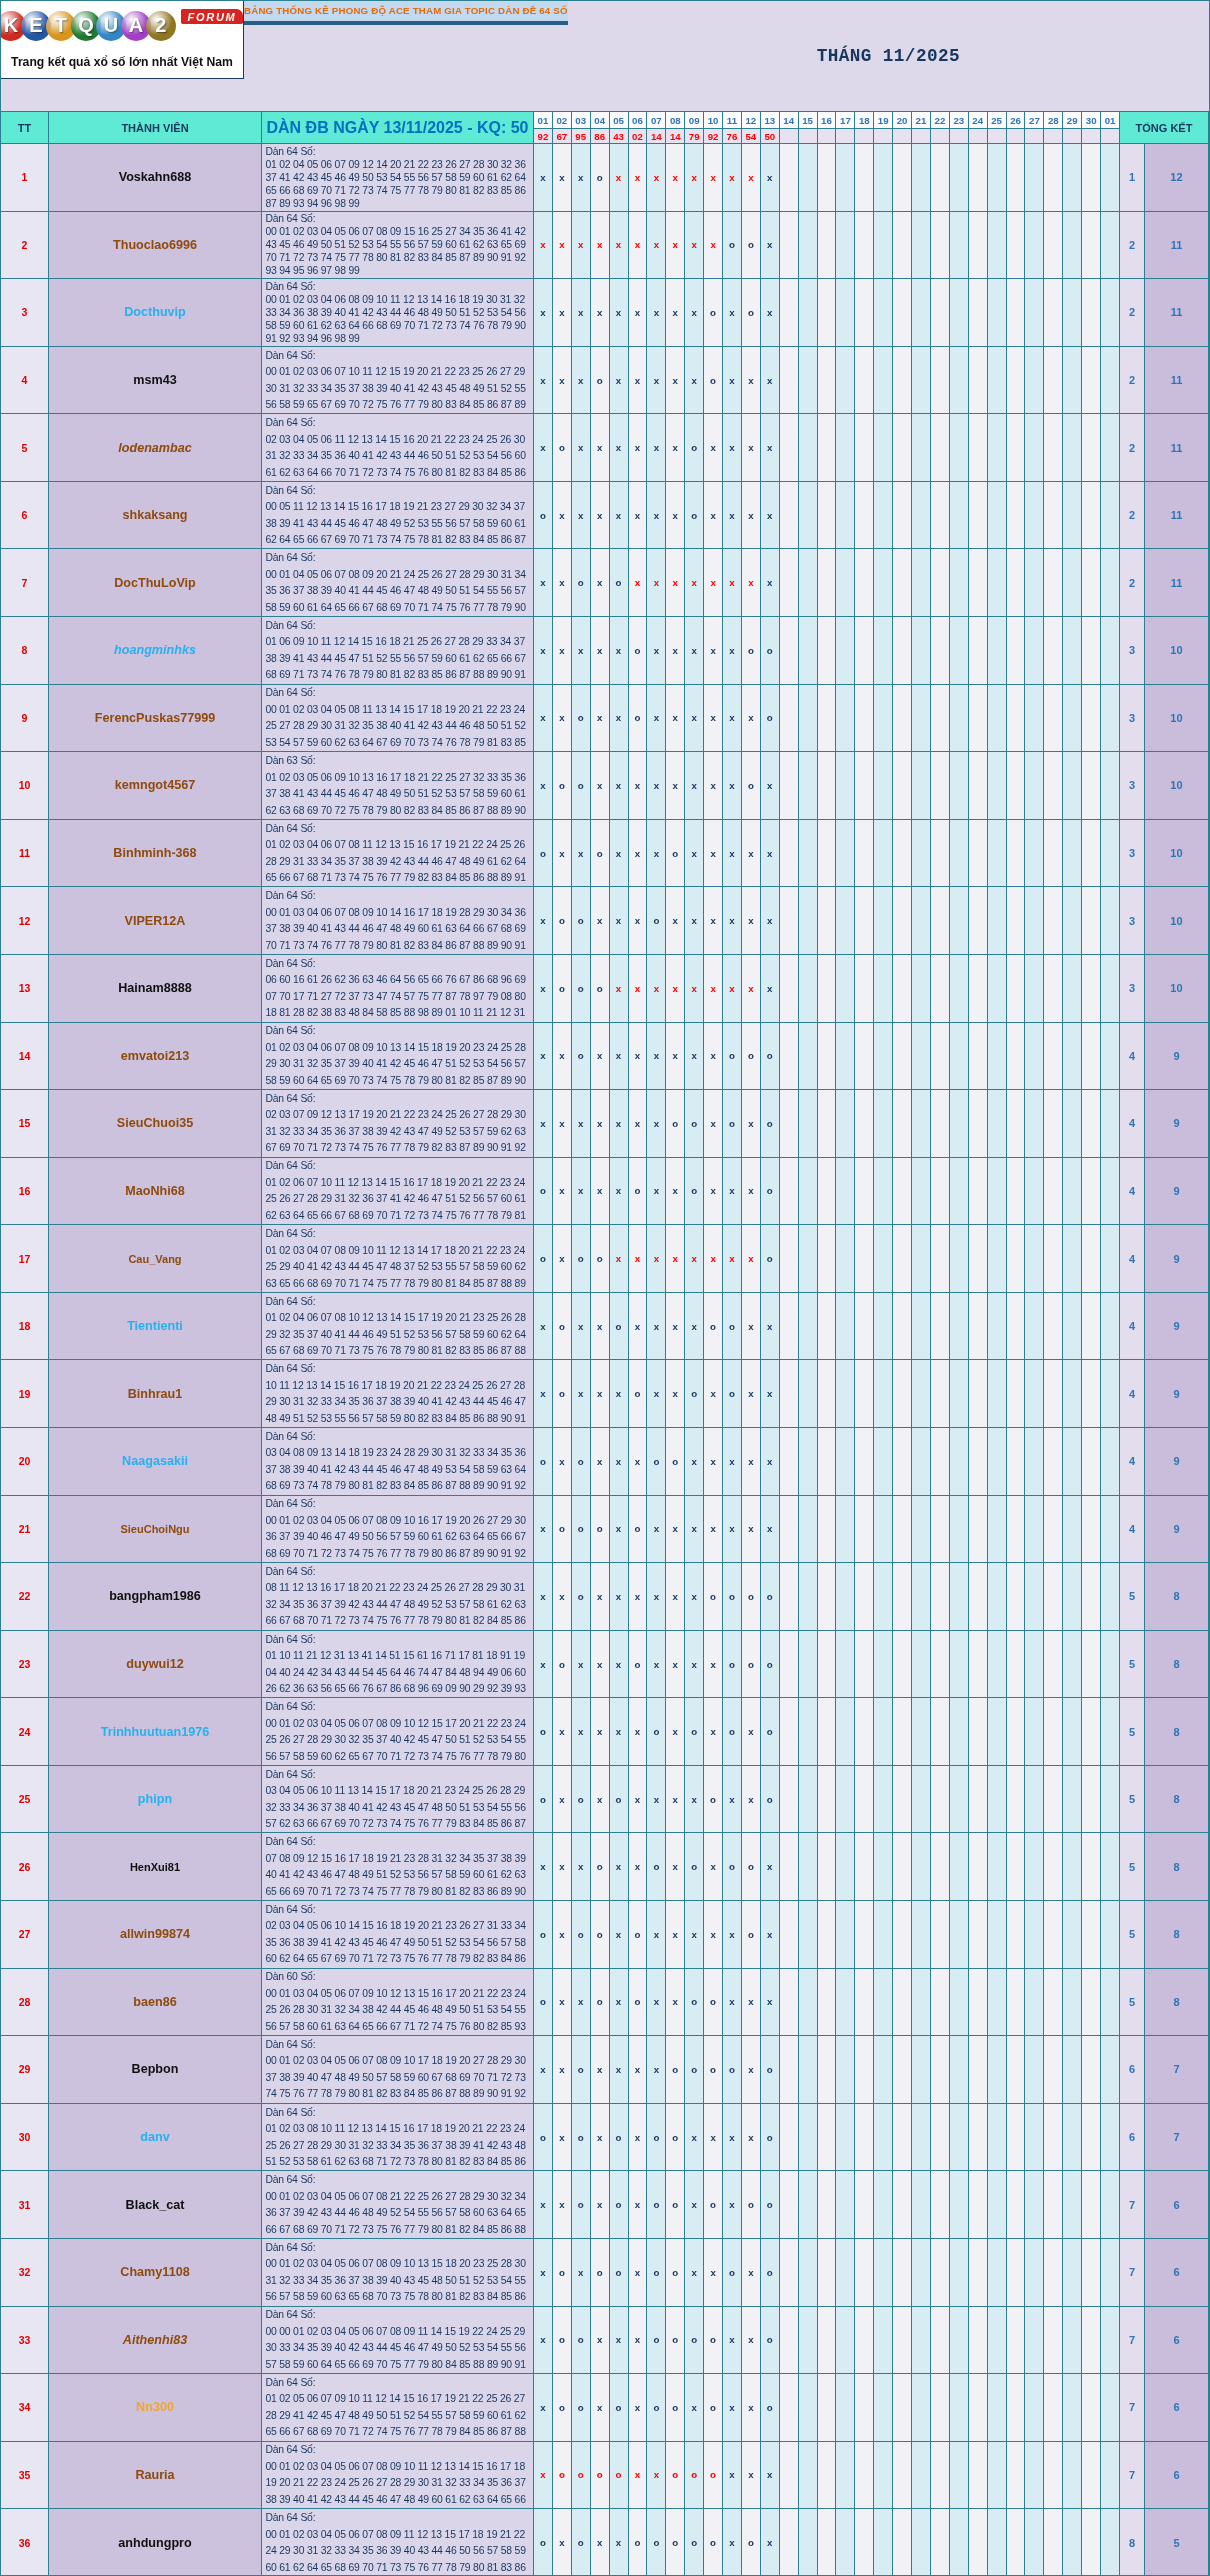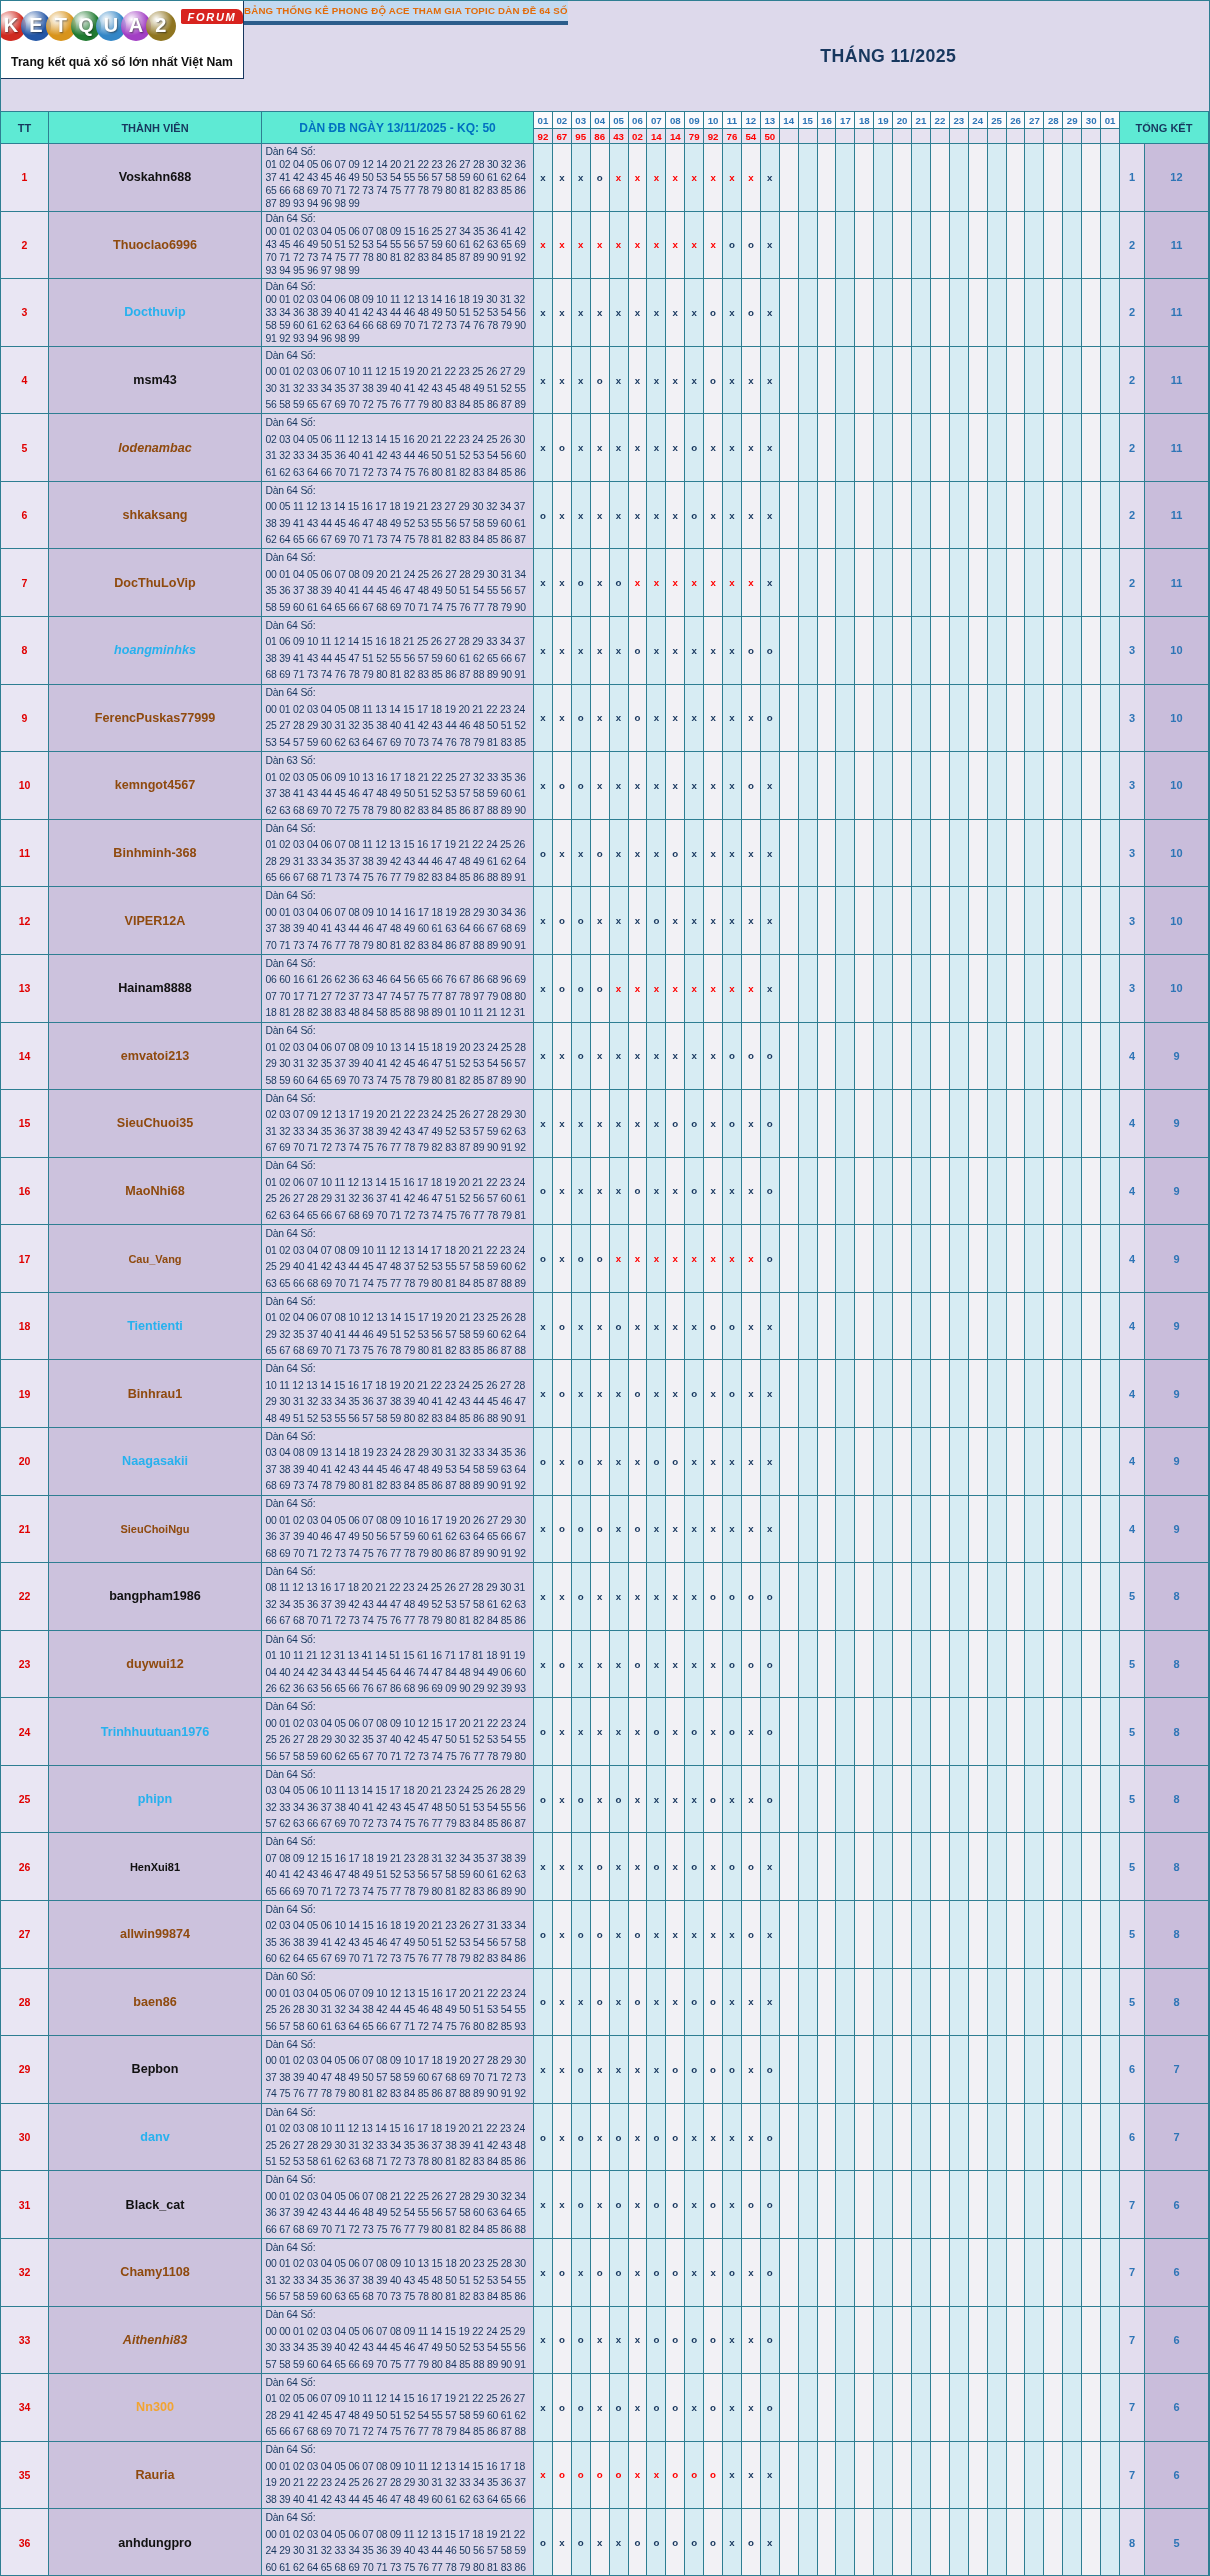--- a/index.html
+++ b/index.html
@@ -20,32 +20,32 @@
           color:#fff; font-weight:bold; font-size:20px; text-shadow:0.8px 0.8px 1.7px rgba(0,0,0,.5); }
   .forum-badge { margin-left:5px; margin-top:-1.7px; background:#D8231E; color:#fff;
                  font-style:italic; font-weight:bold; font-size:11px; letter-spacing:1.7px;
                  padding:1.7px 6.7px; border-radius:1.7px 6.7px 1.7px 1.7px; }
   .tagline { font-size:12.2px; font-weight:bold; color:#111; margin-top:14px; white-space:nowrap; }
 
   .banner-right { flex:1; display:flex; flex-direction:row; }
   .band1 { height:23.6px; background:#C3D9F0; border-bottom:4.2px solid #2B5D8B;
            display:flex; align-items:center; justify-content:center; }
   .band1 .t { color:#E26B0A; font-weight:bold; font-size:9.7px; letter-spacing:0.2px; }
-  .band2 { flex:1; background:#DDD9EB; display:flex; align-items:center; justify-content:center; }
+  .band2 { flex:1; background:#DDD9EB; display:flex; align-items:center; justify-content:center;font-family:Liberation Mono, monospace; }
   .band2 .t { color:#17375E; font-weight:bold; font-size:17.7px; letter-spacing:0.4px; }
 
   
   .grid { display:grid; grid-template-columns:48px 213px 272px repeat(31,1fr) 25px 64px; }
 
   
   .thead { height:32px; border-top:1.7px solid #2E7E92; }
   .thead > div { border-right:0.8px solid #2E7E92; }
   .hcell { background:#5eead4; display:flex; align-items:center; justify-content:center;
            color:#17375E; font-weight:bold; font-size:11px; }
-  .hcell.dan { color:#0070C0; font-size:12px; }
+  .hcell.dan { color:#0070C0; font-size:16px; }
   .day-col { display:flex; flex-direction:column; }
   .day-num { height:17px; background:#FBFAFD; border-bottom:0.8px solid #2E7E92;
              color:#2E75B6; font-weight:bold; font-size:9.7px;
              display:flex; align-items:center; justify-content:center; }
   .day-kq  { flex:1; background:#E6E2F0; color:#FF0000; font-weight:bold; font-size:9.7px;
              display:flex; align-items:center; justify-content:center; }
 
   
   .tbody { height:2434px; display:flex; flex-direction:column; border-top:1.7px solid #2E7E92; }
   .mrow { flex:1 1 0; min-height:0; border-bottom:1.7px solid #2E7E92; height:100%; }

